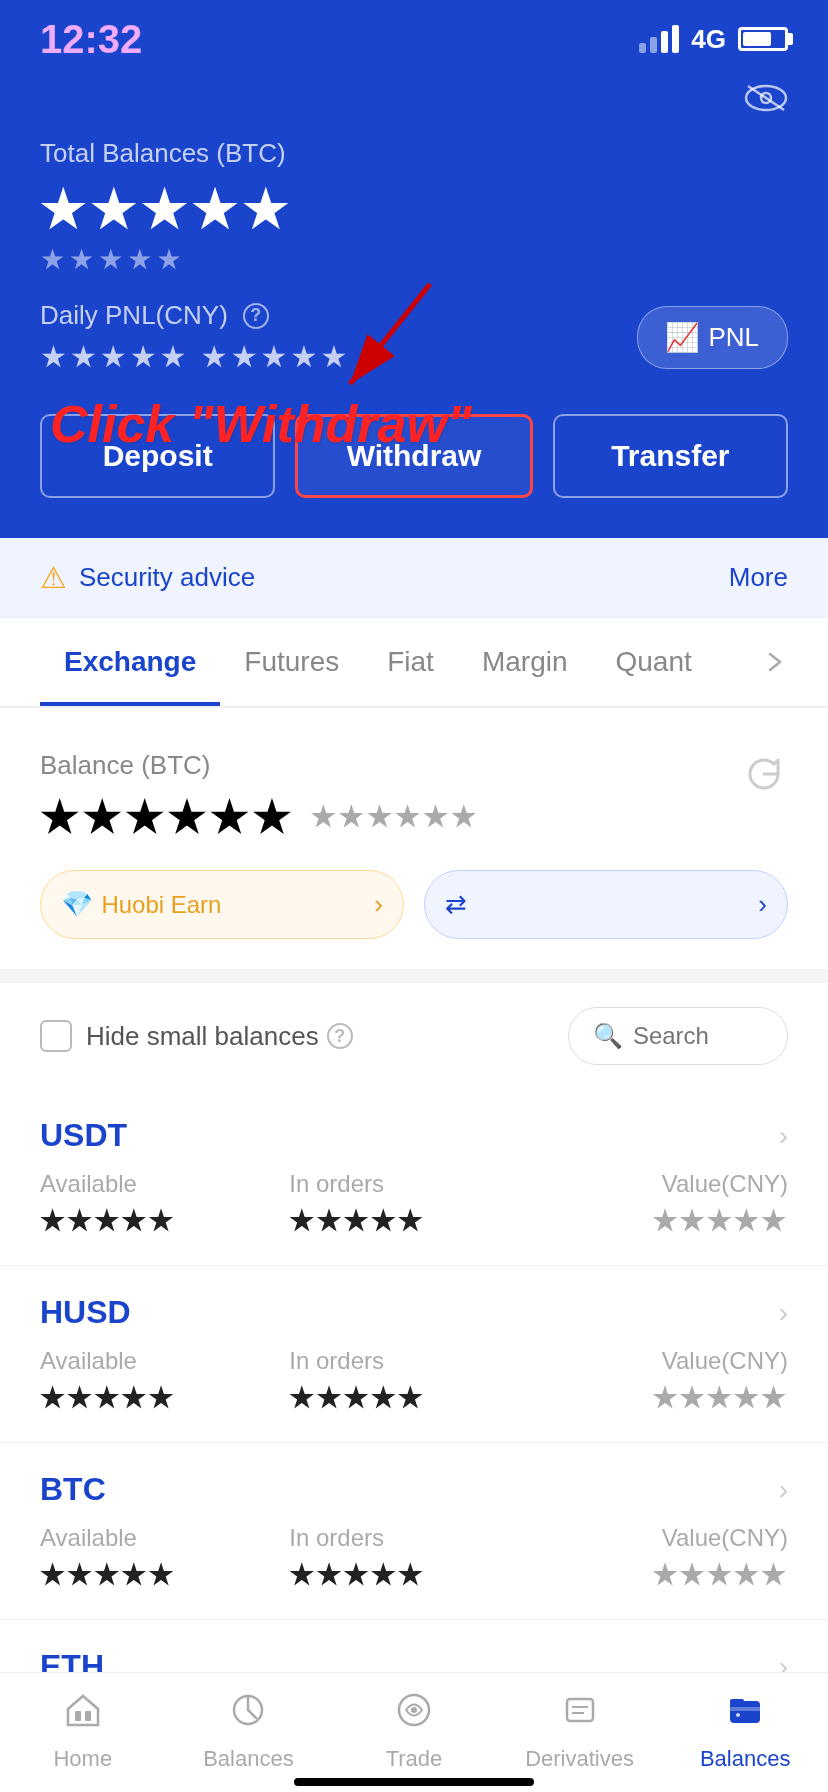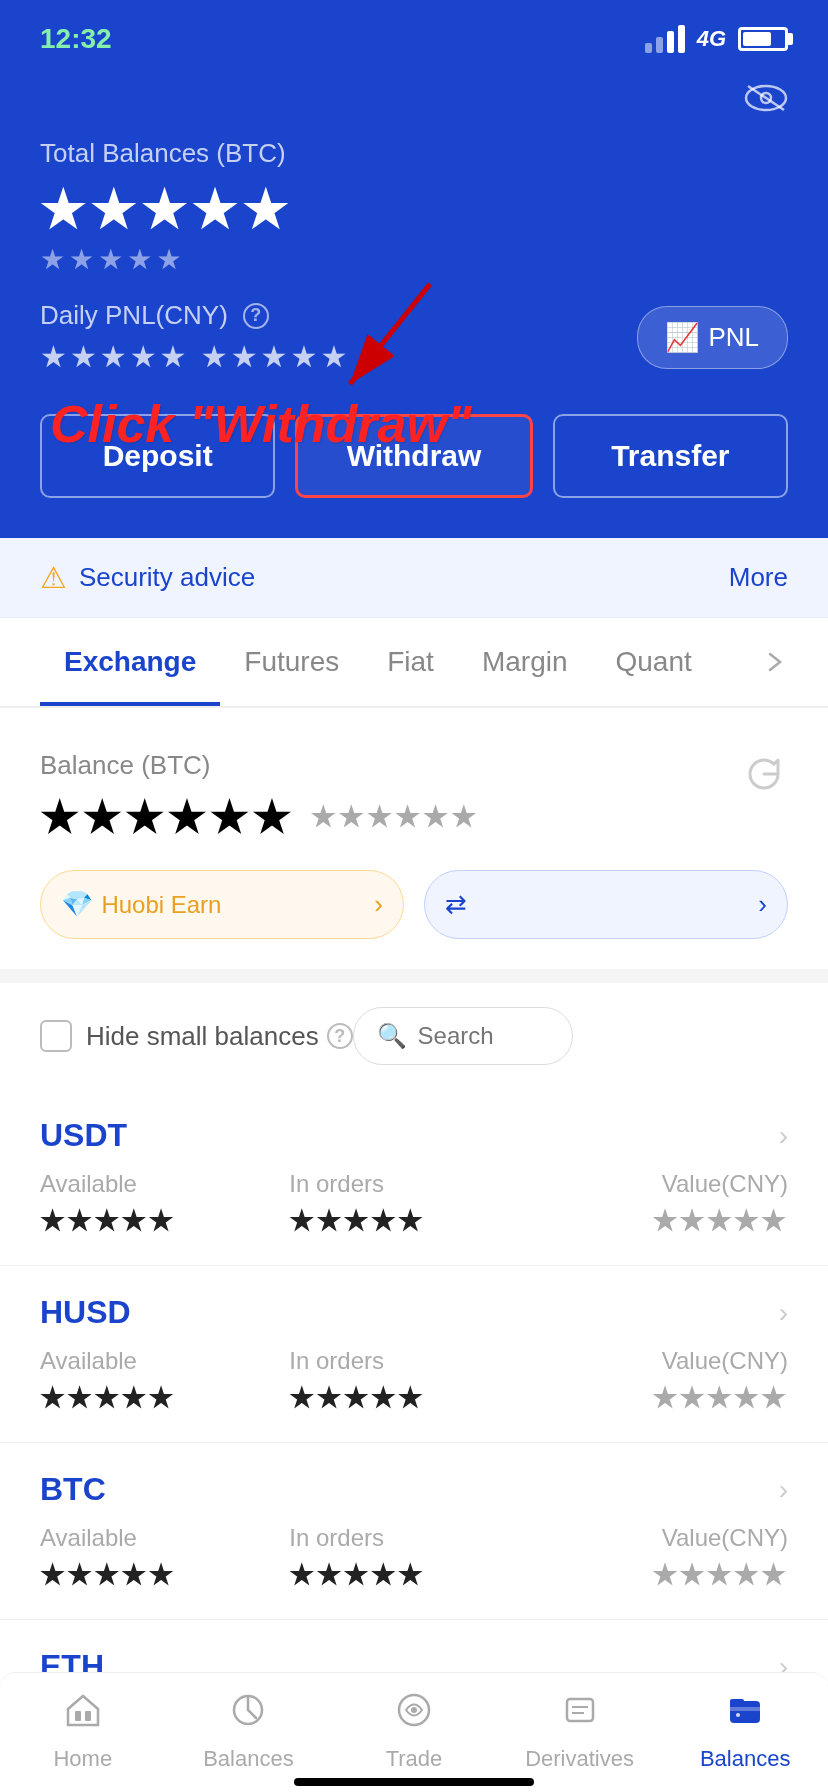--- a/index.html
+++ b/index.html
@@ -15,45 +15,44 @@
     
     .status-bar {
       background: #1a44cc;
       display: flex;
       justify-content: space-between;
       align-items: center;
       padding: 18px 40px 10px;
       height: 70px;
     }
     .status-time {
-      color: #86efac;
-      font-size: 28px;
+      color: #f0abfc;
+      font-size: 40px;
       font-weight: 700;
     }
     .status-icons {
       display: flex;
       align-items: center;
       gap: 12px;
     }
     .signal-bars {
       display: flex;
       align-items: flex-end;
       gap: 4px;
       height: 28px;
     }
     .bar { background: #fff; border-radius: 2px; width: 7px; }
     .bar1 { height: 10px; opacity: 0.5; }
     .bar2 { height: 16px; opacity: 0.5; }
     .bar3 { height: 22px; }
     .bar4 { height: 28px; }
     .network-label {
       color: #fff;
-      font-size: 22px;
+      font-size: 26px;
       font-weight: 600;
-      font-style: italic;
     }
     .battery {
       width: 50px;
       height: 24px;
       border: 3px solid #fff;
       border-radius: 4px;
       position: relative;
       display: flex;
       align-items: center;
       padding: 2px;
@@ -347,20 +346,21 @@
 
     
     .divider {
       height: 14px;
       background: #f5f5f5;
     }
 
     
     .filter-row {
       display: flex;
+      justify-content: space-between;
       align-items: center;
       padding: 24px 40px;
       background: #fff;
     }
     .hide-small-row {
       display: flex;
       align-items: center;
       gap: 14px;
     }
     .checkbox {
@@ -451,21 +451,20 @@
     .bottom-nav {
       position: fixed;
       bottom: 0;
       left: 0;
       width: 828px;
       background: #fff;
       border-top: 1px solid #eee;
       display: flex;
       justify-content: space-around;
       padding: 16px 0 20px;
-      border-radius: 16px;
     }
     .nav-item {
       display: flex;
       flex-direction: column;
       align-items: center;
       gap: 6px;
       cursor: pointer;
       min-width: 120px;
     }
     .nav-icon {

